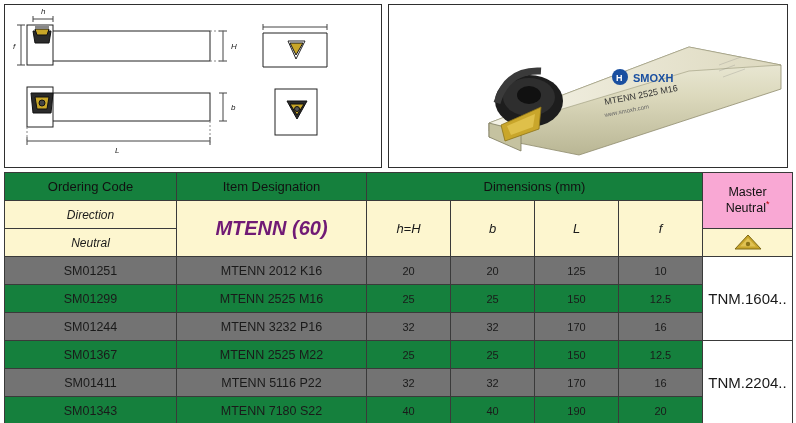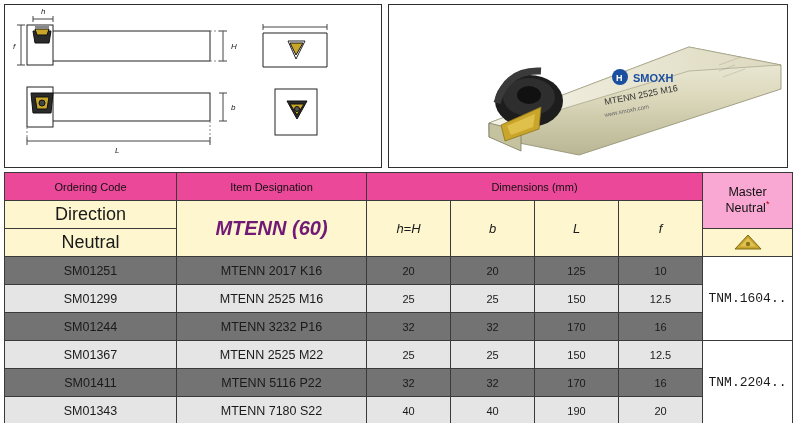--- a/index.html
+++ b/index.html
@@ -29,36 +29,36 @@
     font-size:12px;
   }
   table.spec td, table.spec th{
     border:1px solid #3a3a3a;
     text-align:center;
     vertical-align:middle;
     padding:0;
     height:27px;
   }
   .hdr{
-    background:#ec4899;
-    font-size:11px;
+    background:#15803d;
+    font-size:13px;
     font-weight:normal;
     color:#111;
   }
   .hdr-tall{height:36px;}
   .yellow{background:#fdf6cf;}
   .dim-hdr{font-style:italic;font-size:13px;}
-  .dir-cell{font-size:18px;}
+  .dir-cell{font-style:italic;font-size:12px;}
   .fam{font-size:20px;font-style:italic;font-weight:bold;color:#701a75;}
   .teal{background:#737373;}
-  .white{background:#e5e5e5;}
+  .white{background:#15803d;}
   .code{font-size:12.5px;}
   .desig{font-size:12.5px;}
   .num{font-size:11px;}
-  .master{font-size:13px;background:#ffffff;font-family:Liberation Mono, monospace;}
+  .master{font-size:15px;background:#ffffff;}
   .mi-head{background:#f9a8d4;font-size:12.5px;line-height:1.15;}
   .sup{font-size:9px;vertical-align:super;color:#b00;}
   .insert-cell{background:#fdf6cf;}
   .ins-holder{display:flex;align-items:center;justify-content:center;}
 
   .col-code{width:172px;}
   .col-desig{width:190px;}
   .col-h{width:84px;}
   .col-b{width:84px;}
   .col-l{width:84px;}
@@ -219,21 +219,21 @@
                 <polygon points="4,17 30,17 17,3" fill="#c9a62b" stroke="#7d6815" stroke-width="1"></polygon>
                 <polygon points="9,14.5 25,14.5 17,6" fill="#e0c254" stroke="none"></polygon>
                 <circle cx="17" cy="12" r="2.2" fill="#8a7318"></circle>
               </svg>
             </div>
           </td>
         </tr>
 
         <tr>
           <td class="teal code">SM01251</td>
-          <td class="teal desig">MTENN 2017 K16</td>
+          <td class="teal desig">MTENN 2012 K16</td>
           <td class="teal num">20</td>
           <td class="teal num">20</td>
           <td class="teal num">125</td>
           <td class="teal num">10</td>
           <td class="master" rowspan="3">TNM.1604..</td>
         </tr>
 
         <tr>
           <td class="white code">SM01299</td>
           <td class="white desig">MTENN 2525 M16</td>

